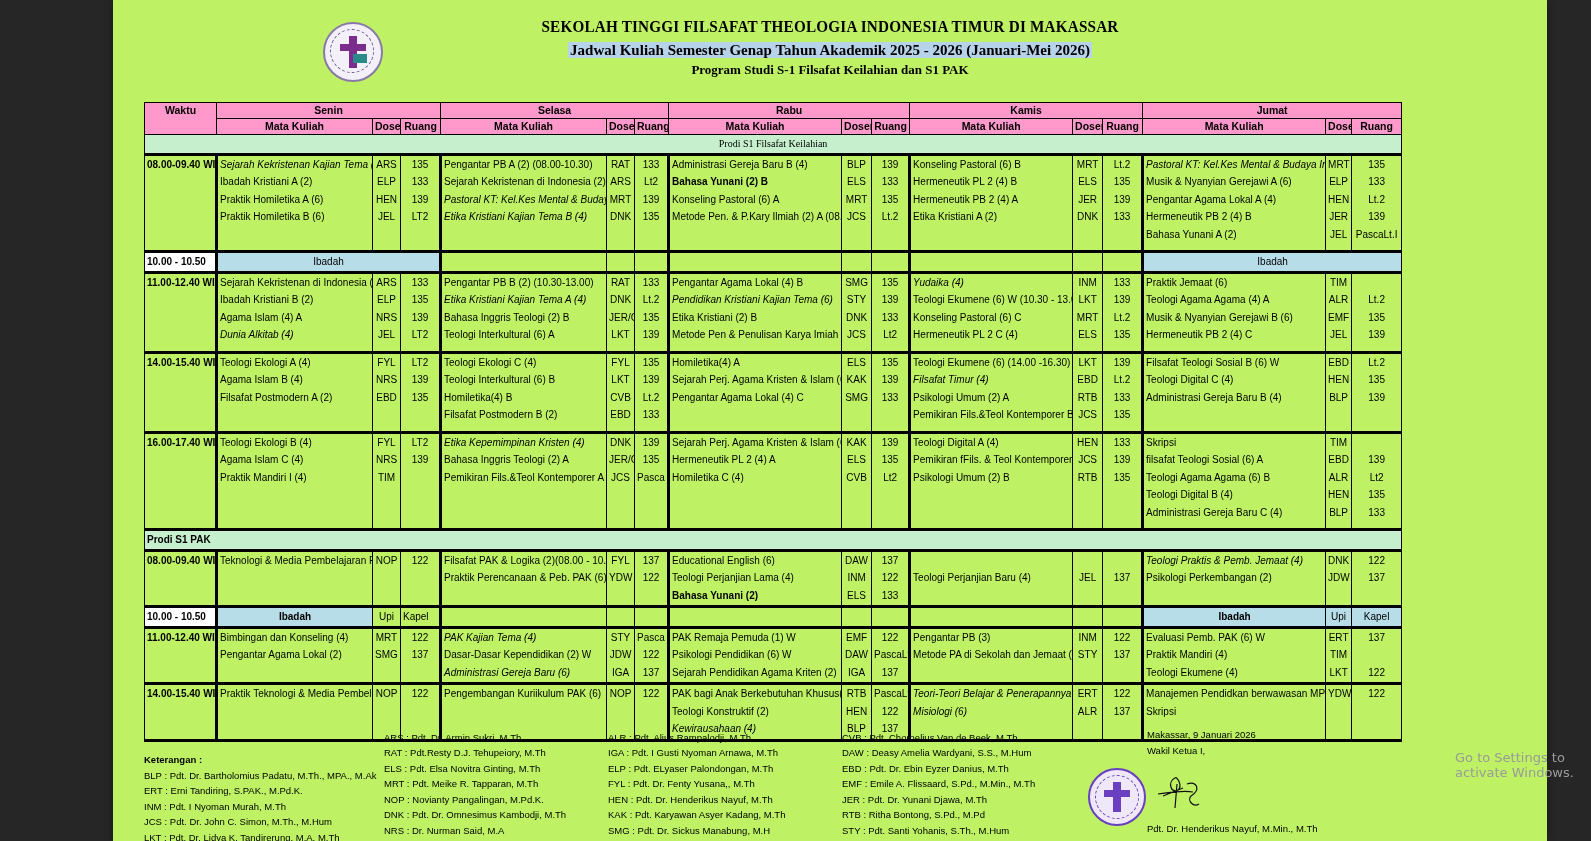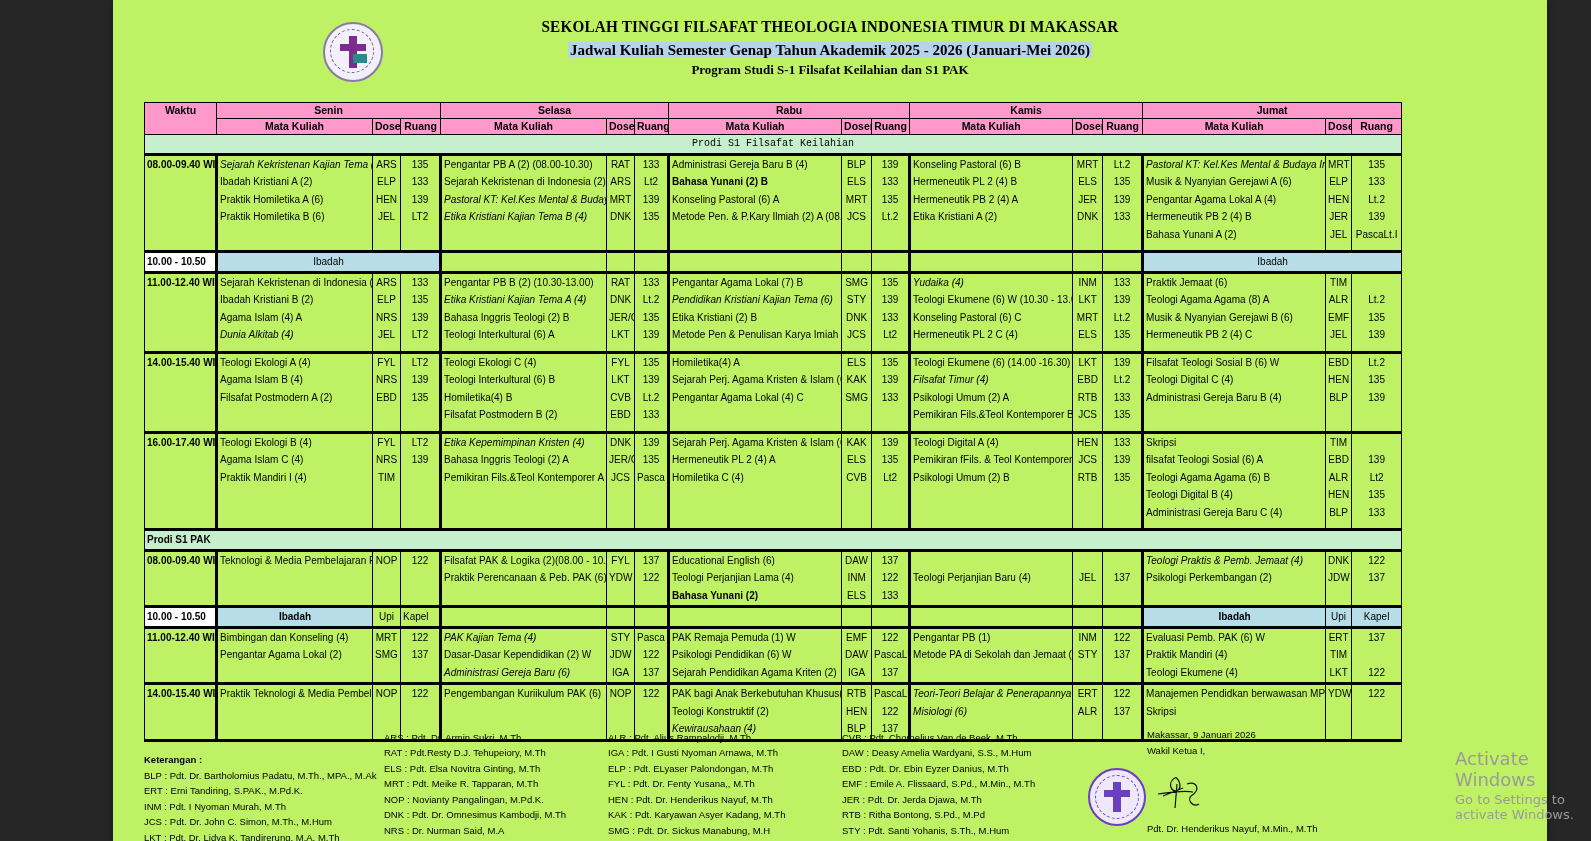--- a/index.html
+++ b/index.html
@@ -17,21 +17,21 @@
   .t3{position:absolute;left:0;width:1434px;top:62px;text-align:center;font-family:"Liberation Serif",serif;font-weight:bold;font-size:13px;}
   table.sched{position:absolute;left:31px;top:94px;border-collapse:collapse;table-layout:fixed;width:1257px;margin-top:8px;}
   table.sched td,table.sched th{border:1px solid #000;padding:0 2px;font-size:10px;line-height:17.5px;vertical-align:top;overflow:hidden;white-space:nowrap;}
   table.sched th{background:#ff99cc;font-weight:bold;text-align:center;font-size:10.5px;line-height:15px;}
   th.day{border-left:3px solid #000;}
   .bl{border-left:3px solid #000 !important;}
   .bt{border-top:3px solid #000 !important;}
   .bb{border-bottom:3px solid #000 !important;}
   td.time{font-weight:bold;text-align:center;vertical-align:middle;font-size:10.5px;line-height:15px;white-space:normal;}
   td.time2{font-weight:bold;background:#fff;font-size:10px;text-align:left;vertical-align:middle;}
-  td.prodi{background:#c6efce;text-align:center;font-family:Liberation Mono, monospace;font-size:12px;line-height:14px;}
+  td.prodi{background:#c6efce;text-align:center;font-family:Liberation Serif, serif;font-size:12px;line-height:14px;}
   td.prodi2{background:#c6efce;text-align:left;font-weight:bold;font-size:11px;line-height:14px;padding-left:440px;}
   td.ibadah{background:#b7dde8;text-align:center;vertical-align:middle;font-size:11px;line-height:13px;}
   td.ibadahb{background:#b7dde8;text-align:center;font-weight:bold;vertical-align:middle;font-size:11px;line-height:13px;}
   td.c{text-align:center;}
   .line{display:block;height:17.5px;}
   .it{font-style:italic;}
   .b{font-weight:bold;}
   .ket{position:absolute;top:752px;font-size:9.5px;line-height:15.5px;white-space:nowrap;}
   .ket .hd{font-weight:bold;}
   .sig{position:absolute;left:1034px;top:727px;font-size:9.5px;line-height:15.5px;}
@@ -253,21 +253,21 @@
             <span class="line">JER/CVB</span>
             <span class="line">LKT</span>
           </td>
           <td class="c bt">
             <span class="line">133</span>
             <span class="line">Lt.2</span>
             <span class="line">135</span>
             <span class="line">139</span>
           </td>
           <td class="bl bt">
-            <span class="line">Pengantar Agama Lokal (7) B</span>
+            <span class="line">Pengantar Agama Lokal (4) B</span>
             <span class="line it">Pendidikan Kristiani Kajian Tema (6)</span>
             <span class="line">Etika Kristiani (2) B</span>
             <span class="line">Metode Pen &amp; Penulisan Karya Imiah (2) B (10.30-13.00)</span>
           </td>
           <td class="c bt">
             <span class="line">SMG</span>
             <span class="line">STY</span>
             <span class="line">DNK</span>
             <span class="line">JCS</span>
           </td>
@@ -290,21 +290,21 @@
             <span class="line">ELS</span>
           </td>
           <td class="c bt">
             <span class="line">133</span>
             <span class="line">139</span>
             <span class="line">Lt.2</span>
             <span class="line">135</span>
           </td>
           <td class="bl bt">
             <span class="line">Praktik Jemaat (6)</span>
-            <span class="line">Teologi Agama Agama (8) A</span>
+            <span class="line">Teologi Agama Agama (4) A</span>
             <span class="line">Musik &amp; Nyanyian Gerejawi B (6)</span>
             <span class="line">Hermeneutik PB 2  (4) C</span>
           </td>
           <td class="c bt">
             <span class="line">TIM</span>
             <span class="line">ALR</span>
             <span class="line">EMF</span>
             <span class="line">JEL</span>
           </td>
           <td class="c bt">
@@ -604,21 +604,21 @@
             <span class="line">EMF</span>
             <span class="line">DAW</span>
             <span class="line">IGA</span>
           </td>
           <td class="c bt">
             <span class="line">122</span>
             <span class="line">PascaLt I</span>
             <span class="line">137</span>
           </td>
           <td class="bl bt">
-            <span class="line">Pengantar PB (1)</span>
+            <span class="line">Pengantar PB (3)</span>
             <span class="line">Metode PA di Sekolah dan Jemaat (4) (10.30 - 13.00)</span>
           </td>
           <td class="c bt">
             <span class="line">INM</span>
             <span class="line">STY</span>
           </td>
           <td class="c bt">
             <span class="line">122</span>
             <span class="line">137</span>
           </td>
@@ -734,21 +734,21 @@
         <div>KAK : Pdt. Karyawan Asyer Kadang, M.Th</div>
         <div>SMG : Pdt. Dr. Sickus Manabung, M.H</div>
       </div>
     </div>
   <div class="ket" style="left:729px;top:729.5px;">
       <div id="leg4">
         <div>CVB : Pdt. Chornelius Van de Beek, M.Th</div>
         <div>DAW :  Deasy Amelia Wardyani, S.S., M.Hum</div>
         <div>EBD : Pdt. Dr. Ebin Eyzer Danius, M.Th</div>
         <div>EMF : Emile A. Flissaard, S.Pd., M.Min., M.Th</div>
-        <div>JER : Pdt. Dr. Jerda Djawa, M.Th</div>
+        <div>JER : Pdt. Dr. Yunani Djawa, M.Th</div>
         <div>RTB : Ritha Bontong, S.Pd., M.Pd</div>
         <div>STY : Pdt. Santi Yohanis, S.Th., M.Hum</div>
       </div>
     </div>
 
   <div class="sig">
     <div>Makassar, 9 Januari 2026</div>
     <div> Wakil Ketua I,</div>
   </div>
   <div class="stamp">
@@ -756,15 +756,14 @@
       <div class="cv"></div>
       <div class="ch"></div>
     </div>
   <svg class="signature" viewBox="0 0 70 40">
     <path d="M5 24 C20 22 30 20 40 22 M22 8 C14 12 18 24 25 20 C30 16 24 6 22 8 M24 14 L22 38 M34 14 C44 10 48 20 38 26 C34 30 40 38 46 34 M10 26 L30 18" stroke="#111" stroke-width="1.2" fill="none"></path>
   </svg>
   <div class="signer">Pdt. Dr. Henderikus Nayuf, M.Min., M.Th</div>
 </div>
 
 <div class="watermark">
-  <div class="w1">Activate Windows</div>
   <div class="w2">Go to Settings to activate Windows.</div>
 </div>
 
 </body></html>

